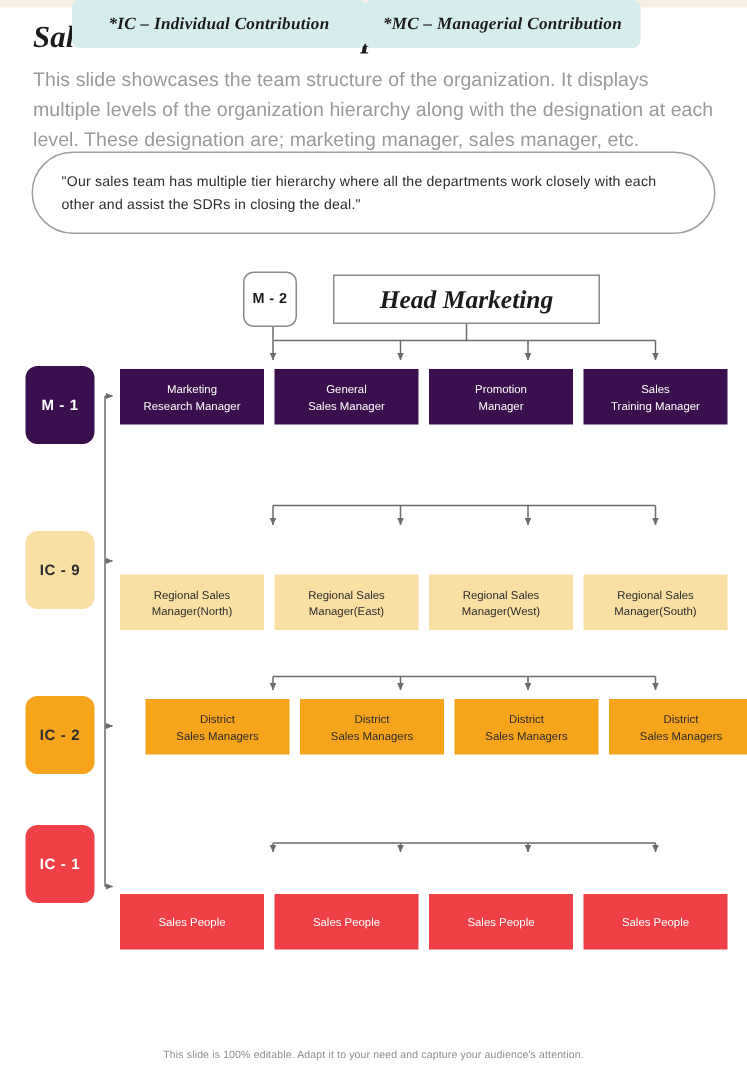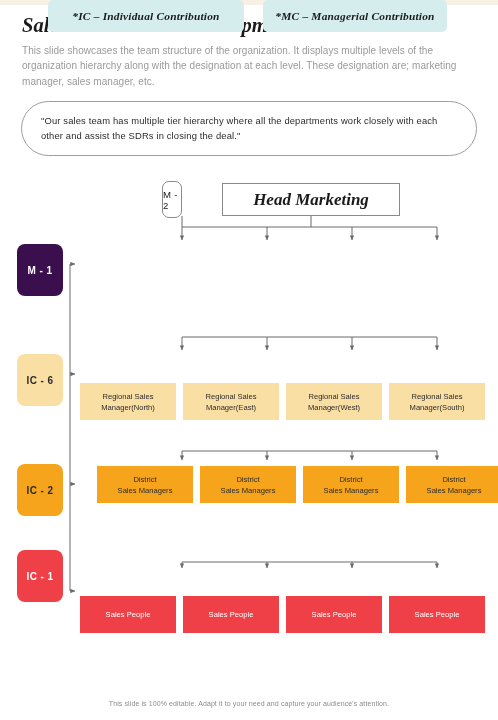--- a/index.html
+++ b/index.html
@@ -40,21 +40,21 @@
     font-style: italic;
     font-size: 20.5px;
     color: #1b1b1b;
     letter-spacing: 0.1px;
     line-height: 1.1;
     margin: 0;
     white-space: nowrap;
   }
   .page-subtitle {
     margin: 6px 0 0 0;
-    font-size: 10px;
+    font-size: 13px;
     line-height: 1.55;
     color: #9a9a9a;
     width: 456px;
     letter-spacing: 0.05px;
   }
   .quote-box {
     position: absolute;
     left: 21px;
     top: 101px;
     width: 456px;
@@ -84,31 +84,31 @@
     height: 720px;
     pointer-events: none;
   }
   .chart line, .chart path, .chart polygon { pointer-events: none; }
 
   
   .m2-badge {
     position: absolute;
     left: 162px;
     top: 181px;
-    width: 20px;
+    width: 36px;
     height: 37px;
     border: 1px solid #8a8a8a;
     border-radius: 7px;
     box-sizing: border-box;
     background: #ffffff;
     display: flex;
     align-items: center;
     justify-content: center;
     font-size: 9.6px;
-    font-weight: normal;
+    font-weight: bold;
     color: #1b1b1b;
     letter-spacing: 0.3px;
   }
   .head-box {
     position: absolute;
     left: 222px;
     top: 183px;
     width: 178px;
     height: 33px;
     border: 1px solid #8a8a8a;
@@ -182,21 +182,21 @@
     align-items: center;
     justify-content: center;
     font-family: "Liberation Serif", serif;
     font-style: italic;
     font-weight: bold;
     font-size: 11.4px;
     color: #1b1b1b;
     letter-spacing: 0.2px;
   }
   .legend-ic { left: 48px; width: 196px; text-align: center; }
-  .legend-mc { left: 263px; width: 184px; }
+  .legend-mc { left: 243px; width: 184px; }
 
   .footer-note {
     position: absolute;
     left: 0;
     top: 700px;
     width: 498px;
     text-align: center;
     font-size: 7px;
     color: #8d8d8d;
     letter-spacing: 0.1px;
@@ -258,24 +258,30 @@
       <line x1="70" y1="591" x2="75" y2="591" marker-end="url(#arrow)"></line>
 
       <line x1="182" y1="216" x2="182" y2="227"></line>
     </g>
   </svg>
 
   <div class="m2-badge">M - 2</div>
   <div class="head-box">Head Marketing</div>
 
   <div class="level-badge badge-m1">M - 1</div>
-  <div class="level-badge badge-ic3">IC - 6</div>
+  <div class="level-badge badge-ic3">IC - 9</div>
   <div class="level-badge badge-ic2">IC - 2</div>
   <div class="level-badge badge-ic1">IC - 1</div>
 
+  <div class="row row-m1">
+    <div class="node node-m1">Marketing<br>Research Manager</div>
+    <div class="node node-m1">General<br>Sales Manager</div>
+    <div class="node node-m1">Promotion<br>Manager</div>
+    <div class="node node-m1">Sales<br>Training Manager</div>
+  </div>
 
   <div class="row row-ic3">
     <div class="node node-ic3">Regional Sales<br>Manager(North)</div>
     <div class="node node-ic3">Regional Sales<br>Manager(East)</div>
     <div class="node node-ic3">Regional Sales<br>Manager(West)</div>
     <div class="node node-ic3">Regional Sales<br>Manager(South)</div>
   </div>
 
   <div class="row row-ic2">
     <div class="node node-ic2">District<br>Sales Managers</div>

